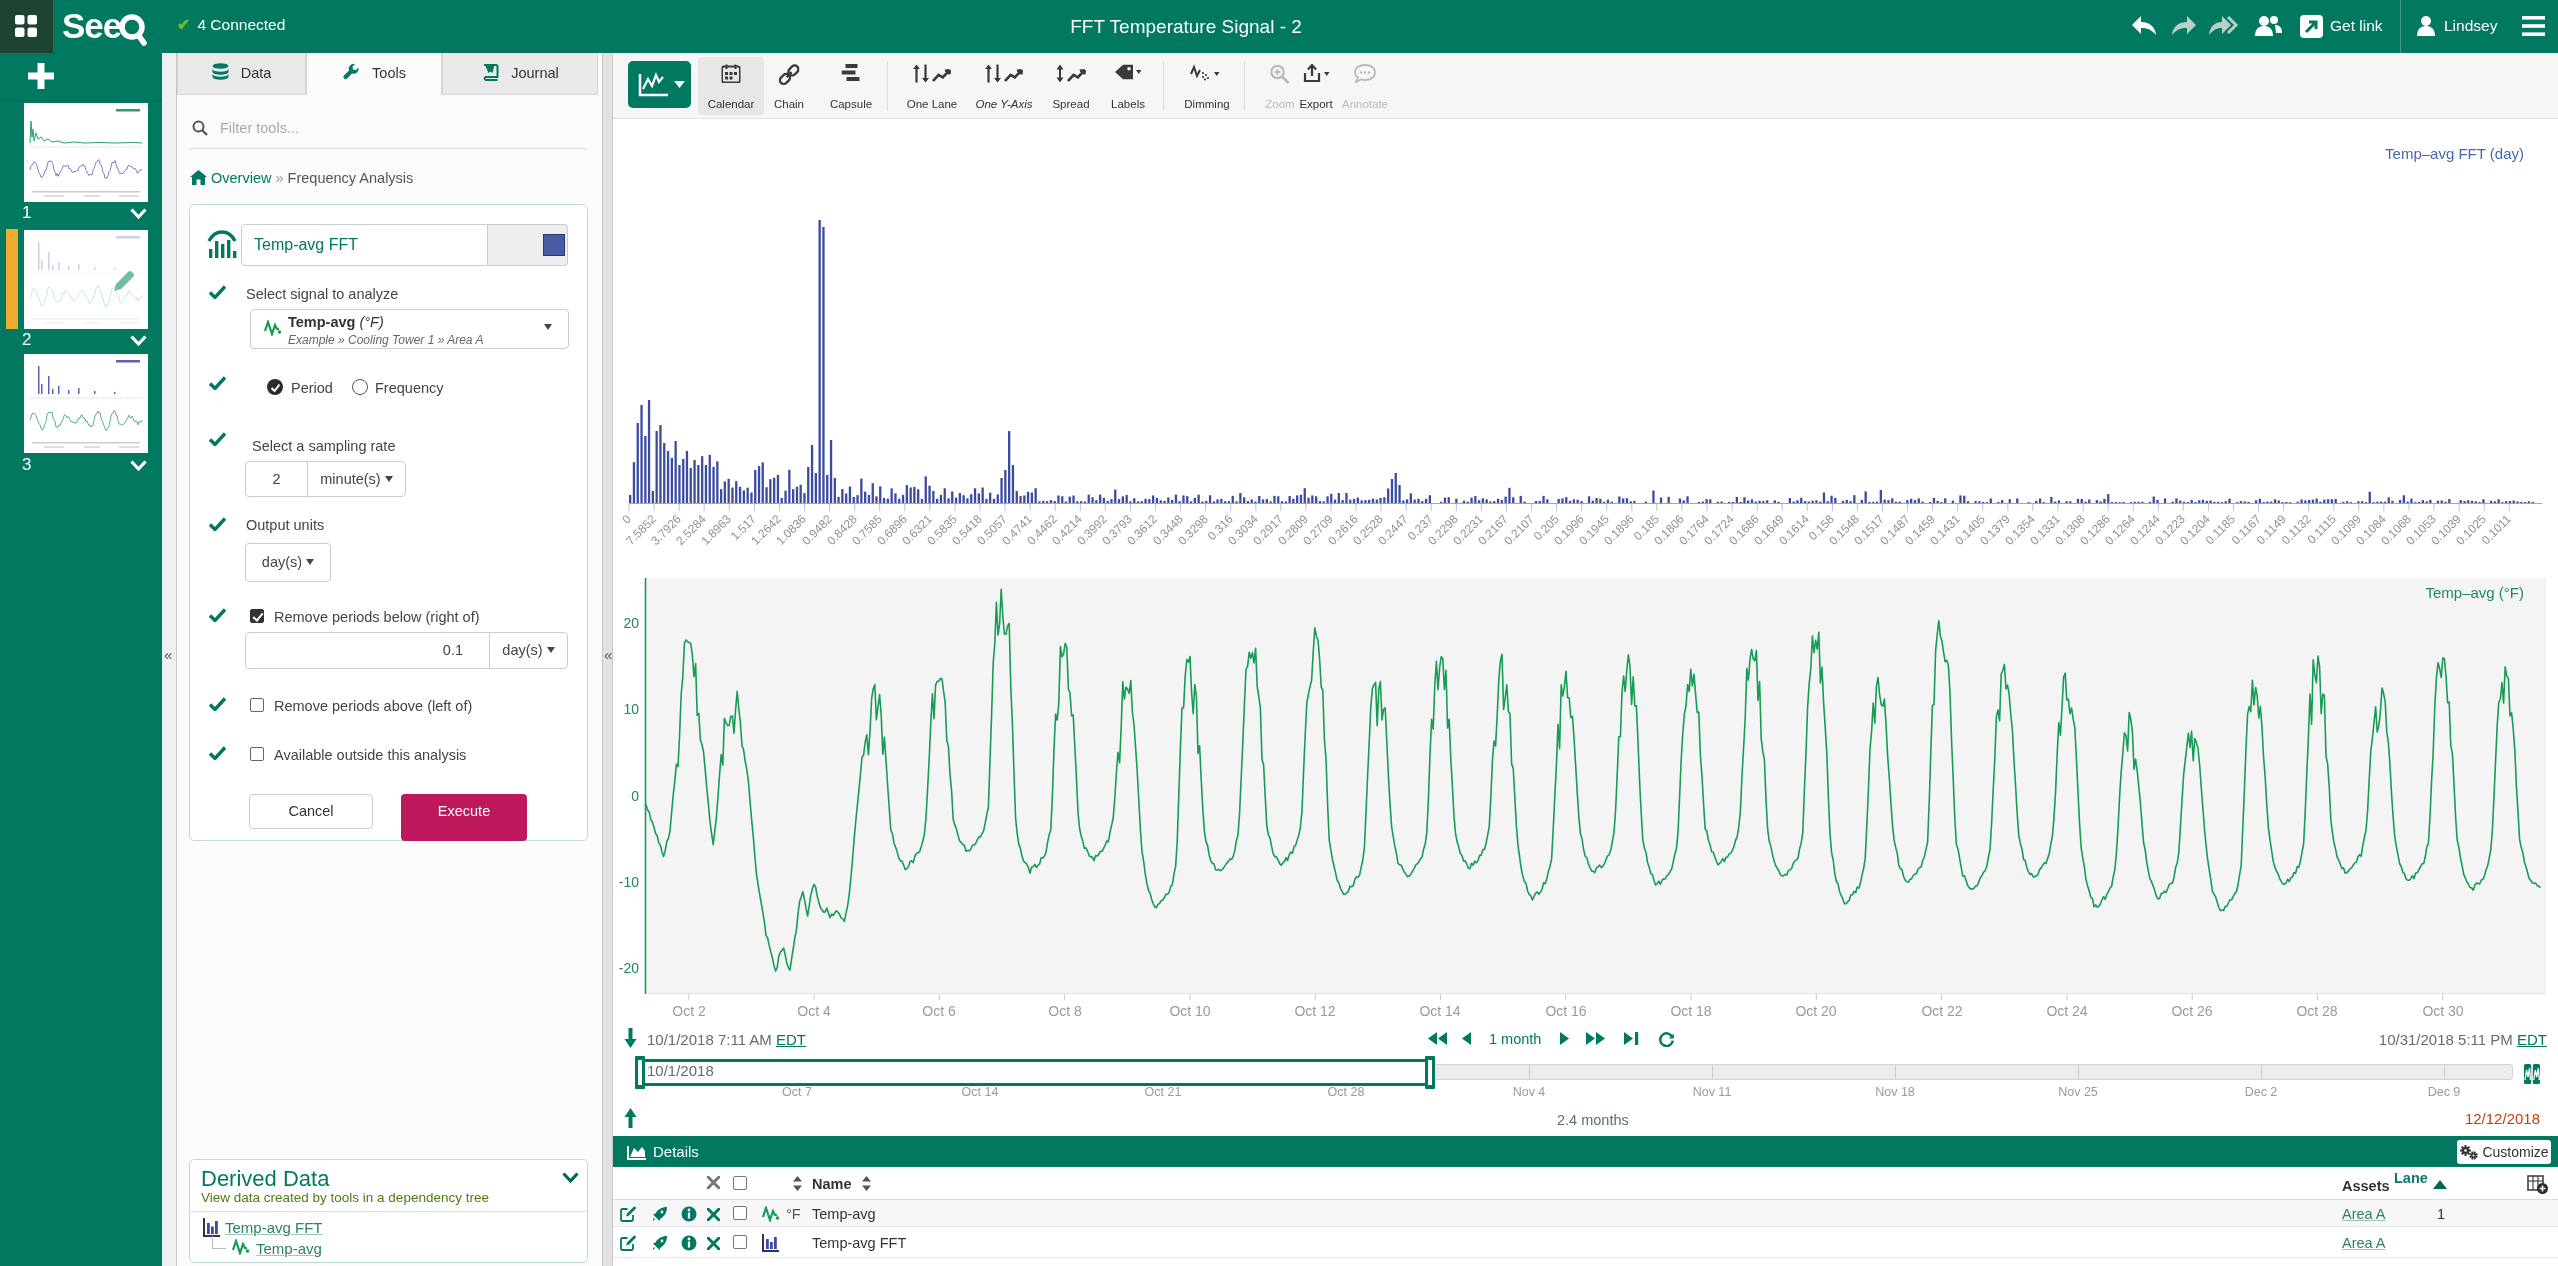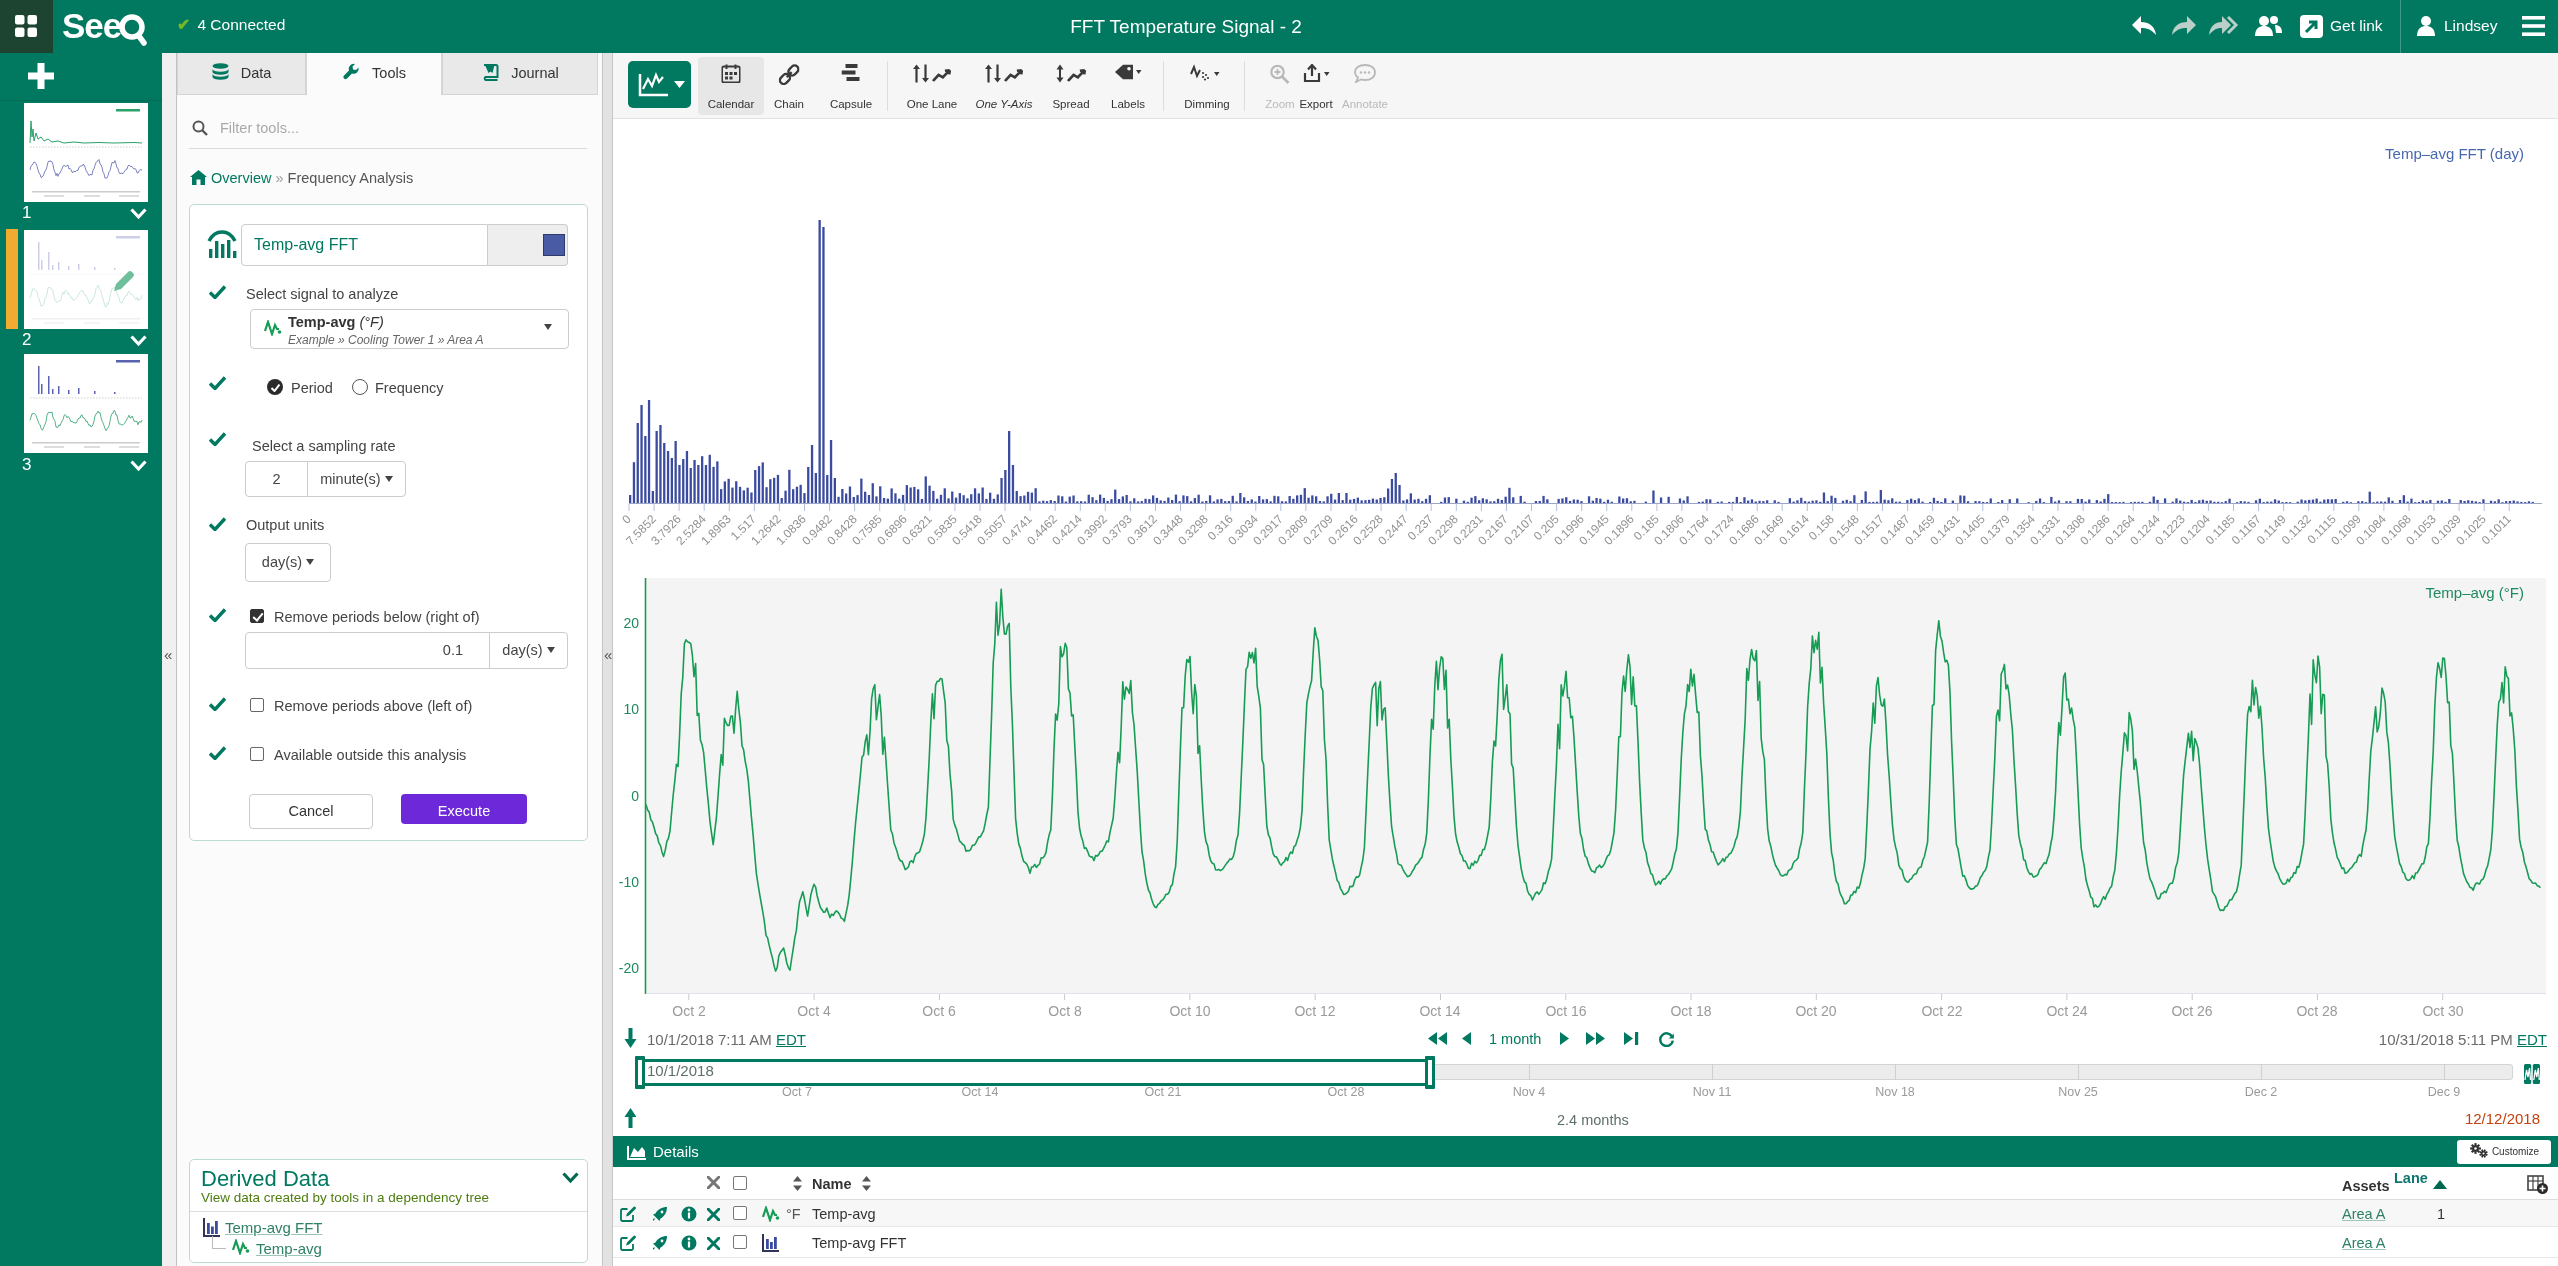--- a/index.html
+++ b/index.html
@@ -44,21 +44,21 @@
 #lane2title { position:absolute; right:34px; top:584px; font-size:15px; color:#1d8a5f; }
 .ylab { position:absolute; left:599px; width:40px; text-align:right; font-size:14px; color:#1d8a5f; }
 .datelab { position:absolute; top:1003px; width:80px; text-align:center; font-size:14px; color:#9a9a9a; }
 .sllab { position:absolute; top:1085px; width:70px; text-align:center; font-size:12.5px; color:#9a9a9a; }
 .sltick { position:absolute; top:1064px; width:1px; height:16px; background:#cfcfcf; }
 #slidertrack { position:absolute; left:640px; top:1064px; width:1873px; height:16px; background:#ececec; border:1px solid #d4d4d4; border-radius:3px; }
 #slidersel { position:absolute; left:638px; top:1059px; width:792px; height:27px; background:#fff; border:3px solid #007960; }
 .shandle { position:absolute; top:1056px; width:10px; height:33px; background:#007960; border-radius:1px; }
 .shandle:after { content:""; position:absolute; left:3px; top:4px; width:4px; height:25px; background:#fff; }
 #detailsbar { position:absolute; left:613px; top:1136px; width:1945px; height:31px; background:#007960; color:#fff; }
-#customize { position:absolute; right:7px; top:4px; width:94px; height:24px; background:#fff; border-radius:3px; color:#333; font-size:10px; text-align:center; line-height:24px; }
+#customize { position:absolute; right:7px; top:4px; width:94px; height:24px; background:#fff; border-radius:3px; color:#333; font-size:14px; text-align:center; line-height:24px; }
 #thead { position:absolute; left:613px; top:1167px; width:1945px; height:33px; background:#fff; border-bottom:1px solid #ddd; font-size:14.5px; color:#333; }
 #trow1 { position:absolute; left:613px; top:1200px; width:1945px; height:27px; background:#f7f7f7; border-bottom:1px solid #e7e7e7; }
 #trow2 { position:absolute; left:613px; top:1227px; width:1945px; height:31px; background:#fff; border-bottom:1px solid #e7e7e7; }
 .rcell { position:absolute; font-size:14.5px; color:#333; white-space:nowrap; }
 .alink { color:#2e8165; text-decoration:underline; text-decoration-color:#9cc6b7; }
 .navic { position:absolute; top:1030px; }
 .navtext { position:absolute; top:1031px; font-size:14.5px; color:#6b6b6b; white-space:nowrap; }
 .navtext .edt { color:#007960; text-decoration:underline; }
 </style>
 </head>
@@ -1237,21 +1237,21 @@
       <path d="M1 7.5 L6 12.5 L16 1.5" fill="none" stroke="#007960" stroke-width="3.4"></path>
     </svg></div>
 <div class="cbx" style="left:250px;top:698px"></div>
 <div class="lab" style="left:274px;top:698px">Remove periods above (left of)</div>
 <div class="check" style="left:209px;top:746px"><svg width="17" height="14" viewBox="0 0 17 14">
       <path d="M1 7.5 L6 12.5 L16 1.5" fill="none" stroke="#007960" stroke-width="3.4"></path>
     </svg></div>
 <div class="cbx" style="left:250px;top:747px"></div>
 <div class="lab" style="left:274px;top:747px">Available outside this analysis</div>
 <div class="abs" style="left:249px;top:794px;width:124px;height:35px;border:1px solid #ccc;border-radius:4px;background:#fff;color:#333;font-size:14.5px;text-align:center;line-height:33px">Cancel</div>
-<div class="abs" style="left:401px;top:794px;width:126px;height:30px;border-radius:4px;background:#6d28d9;color:#fff;font-size:14.5px;text-align:center;line-height:35px">Execute</div>
+<div class="abs" style="left:401px;top:794px;width:126px;height:47px;border-radius:4px;background:#be185d;color:#fff;font-size:14.5px;text-align:center;line-height:35px">Execute</div>
 <div id="derived"></div>
 <div class="abs" style="left:201px;top:1166px;font-size:22px;color:#007960">Derived Data</div>
 <svg class="abs" style="left:562px;top:1172px" width="17" height="12" viewBox="0 0 17 12">
     <path d="M1.5 1.5 L8.5 9 L15.5 1.5" fill="none" stroke="#00684f" stroke-width="3.2"></path>
   </svg>
 <div class="abs" style="left:201px;top:1190px;font-size:13.5px;color:#4d7c0f">View data created by tools in a dependency tree</div>
 <div class="abs" style="left:190px;top:1211px;width:397px;height:1px;background:#ddd"></div>
 <svg class="abs" style="left:203px;top:1218px" width="17" height="19" viewBox="0 0 17 19">
     <path d="M1 0 L1 18 L17 18" fill="none" stroke="#333258" stroke-width="2"></path>
     <g fill="#3b4ba0">

